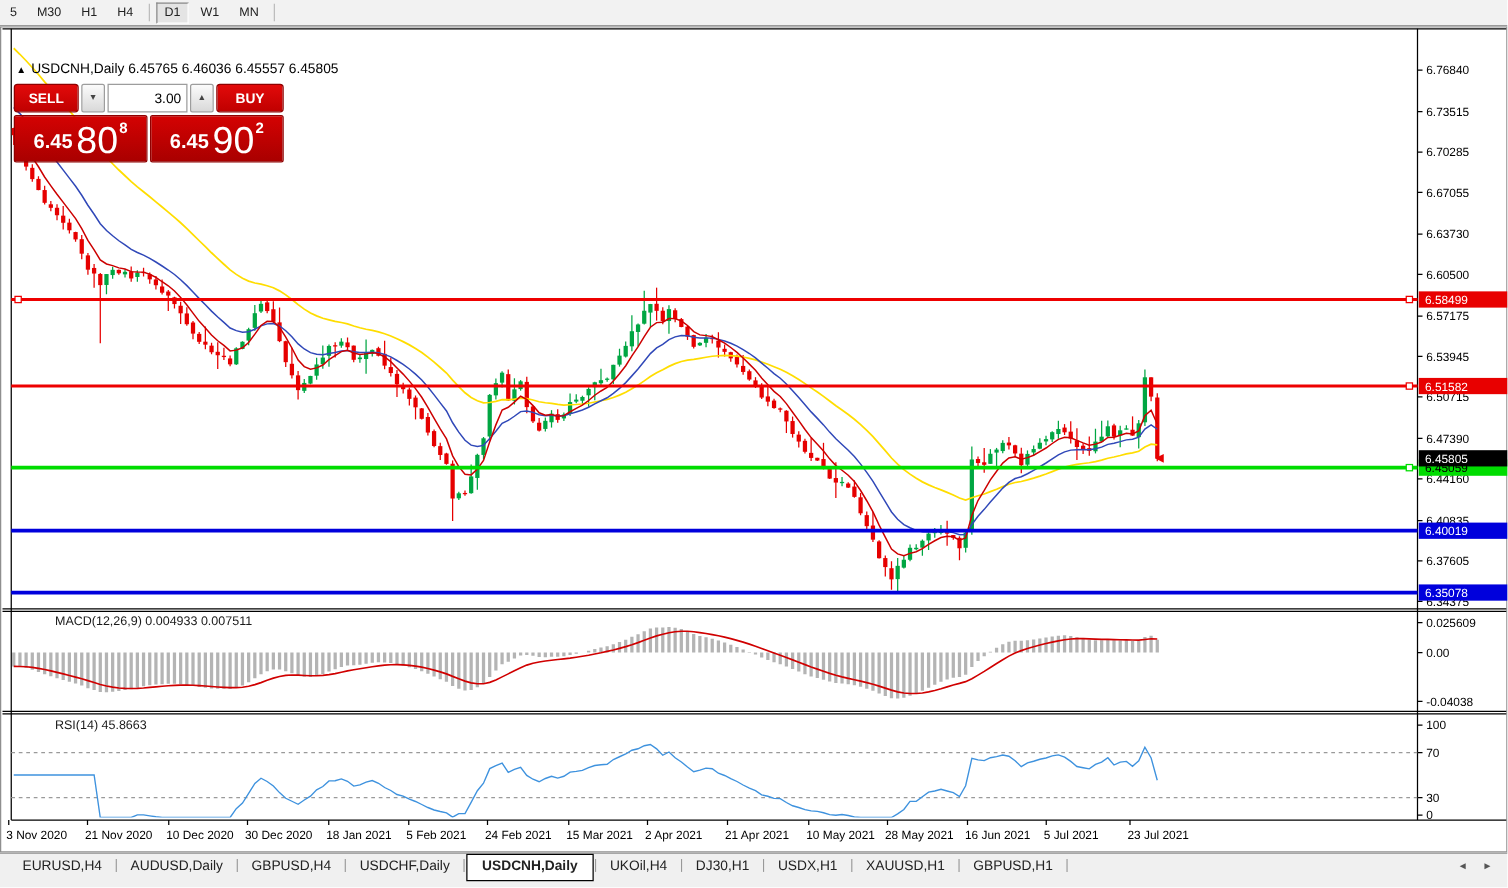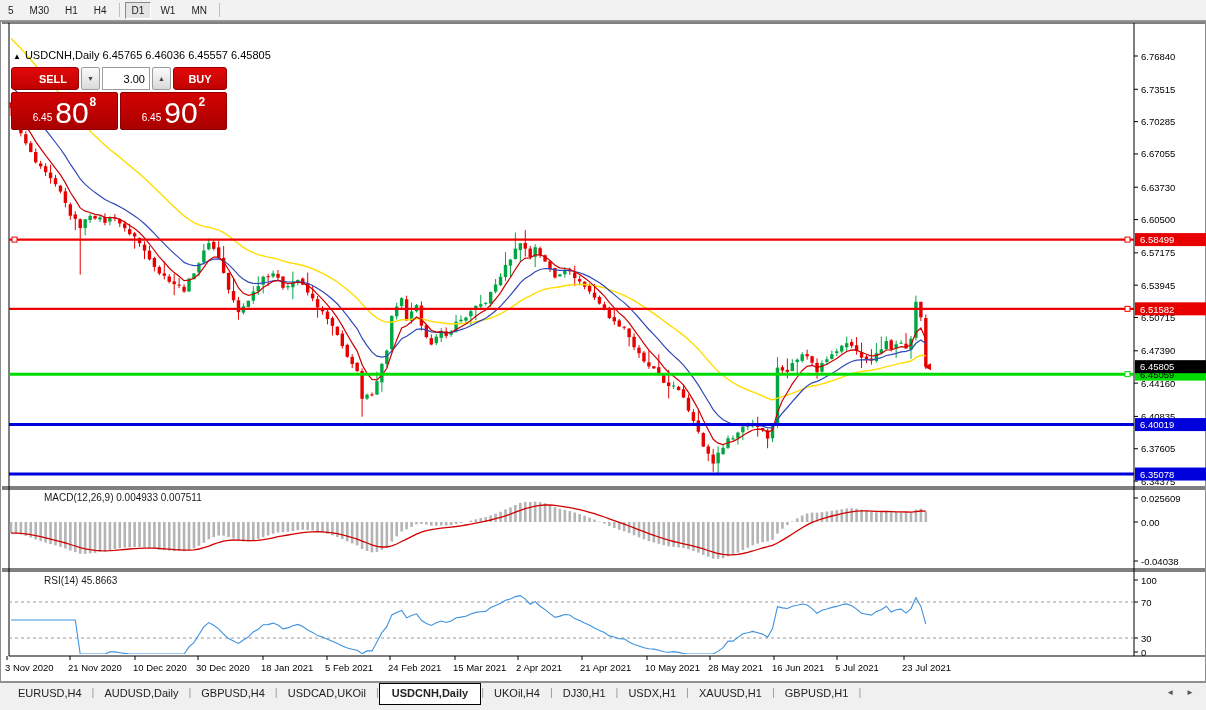--- a/index.html
+++ b/index.html
@@ -16,30 +16,30 @@
             border:1px solid #8f8f8f;box-sizing:border-box;}
   svg#chart{position:absolute;left:0;top:0;z-index:1;}
   .chart-header{position:absolute;left:12px;top:27px;z-index:3;font-size:11px;color:#000;white-space:nowrap;}
   .chart-header .tri{font-size:8px;margin-right:4px;}
   .pane-label{position:absolute;z-index:3;font-size:10px;color:#1a1a1a;white-space:nowrap;margin-left:32px;}
   
   .trade-panel{position:absolute;left:10px;top:45px;width:216px;z-index:4;}
   .tp-row1{display:flex;gap:2px;height:23px;}
   .btn-red{background:linear-gradient(#e20a0a,#c00000);color:#fff;font-weight:bold;font-size:11px;
            border:1px solid #8f0000;border-radius:3px;display:flex;align-items:center;justify-content:center;cursor:pointer;}
-  .btn-sell{width:50px;padding-left:16px;}
+  .btn-sell{width:50px;}
   .btn-buy{width:52px;}
   .spin-btn{width:17px;background:linear-gradient(#fbfbfb,#d9d9d9);border:1px solid #9d9d9d;border-radius:2px;
             font-size:7px;color:#444;display:flex;align-items:center;justify-content:center;cursor:pointer;}
   .vol{flex:1;min-width:0;border:1px solid #9d9d9d;font-family:"Liberation Sans",sans-serif;
        font-size:11px;text-align:right;padding:8px 4px;}
   .tp-row2{display:flex;gap:2px;margin-top:2px;height:38px;}
   .px-block{flex:1;background:linear-gradient(#d40202,#a90000);border:1px solid #8f0000;border-radius:2px;
             color:#fff;display:flex;align-items:flex-end;justify-content:center;padding-bottom:1px;cursor:pointer;}
-  .px-small{font-size:10px;font-weight:normal;margin:0 3px 5px 0;}
+  .px-small{font-size:16px;font-weight:bold;margin:0 3px 5px 0;}
   .px-big{font-size:30px;line-height:30px;}
   .px-sup{font-size:12px;font-weight:bold;margin:2px 0 0 1px;align-self:flex-start;}
   
   .tabbar{position:absolute;left:0;top:682px;width:1206px;height:28px;background:#f0f0f0;
           border-top:1px solid #8f8f8f;display:flex;align-items:flex-start;font-size:11px;color:#222;
           padding-left:8px;box-sizing:border-box;z-index:5;}
   .tab{padding:3px 10px 4px;margin-top:1px;white-space:nowrap;cursor:pointer;}
   .tab.active{background:#fff;border:1px solid #000;font-weight:bold;margin-top:0;padding:3px 12px 5px;}
   .tab-sep{color:#999;margin-top:3px;}
   .tab-arrows{margin-left:auto;margin-right:12px;margin-top:5px;display:flex;gap:12px;color:#555;font-size:8px;}
@@ -787,21 +787,21 @@
     </div>
   </div>
 
   <div class="tabbar" id="tabbar">
       <div class="tab">EURUSD,H4</div>
       <span class="tab-sep">|</span>
       <div class="tab">AUDUSD,Daily</div>
       <span class="tab-sep">|</span>
       <div class="tab">GBPUSD,H4</div>
       <span class="tab-sep">|</span>
-      <div class="tab">USDCAD,UKOil</div>
+      <div class="tab">USDCHF,Daily</div>
       <span class="tab-sep">|</span>
       <div class="tab active">USDCNH,Daily</div>
       <span class="tab-sep">|</span>
       <div class="tab">UKOil,H4</div>
       <span class="tab-sep">|</span>
       <div class="tab">DJ30,H1</div>
       <span class="tab-sep">|</span>
       <div class="tab">USDX,H1</div>
       <span class="tab-sep">|</span>
       <div class="tab">XAUUSD,H1</div>

